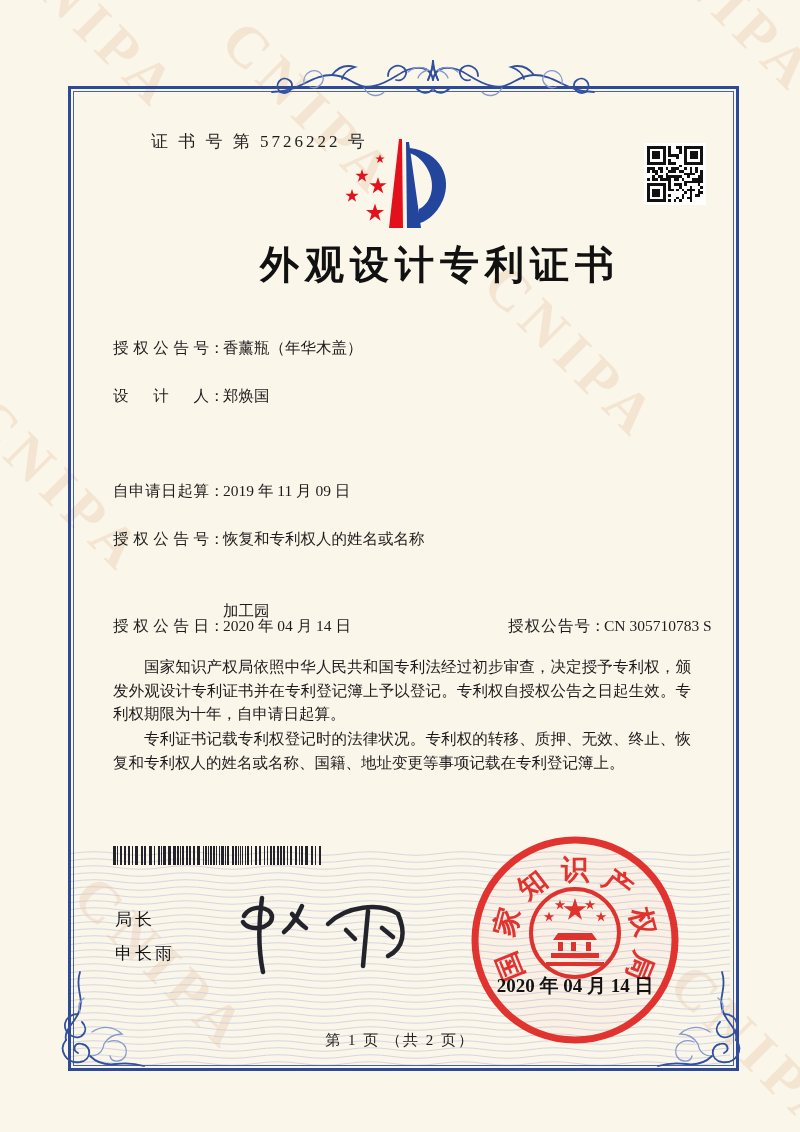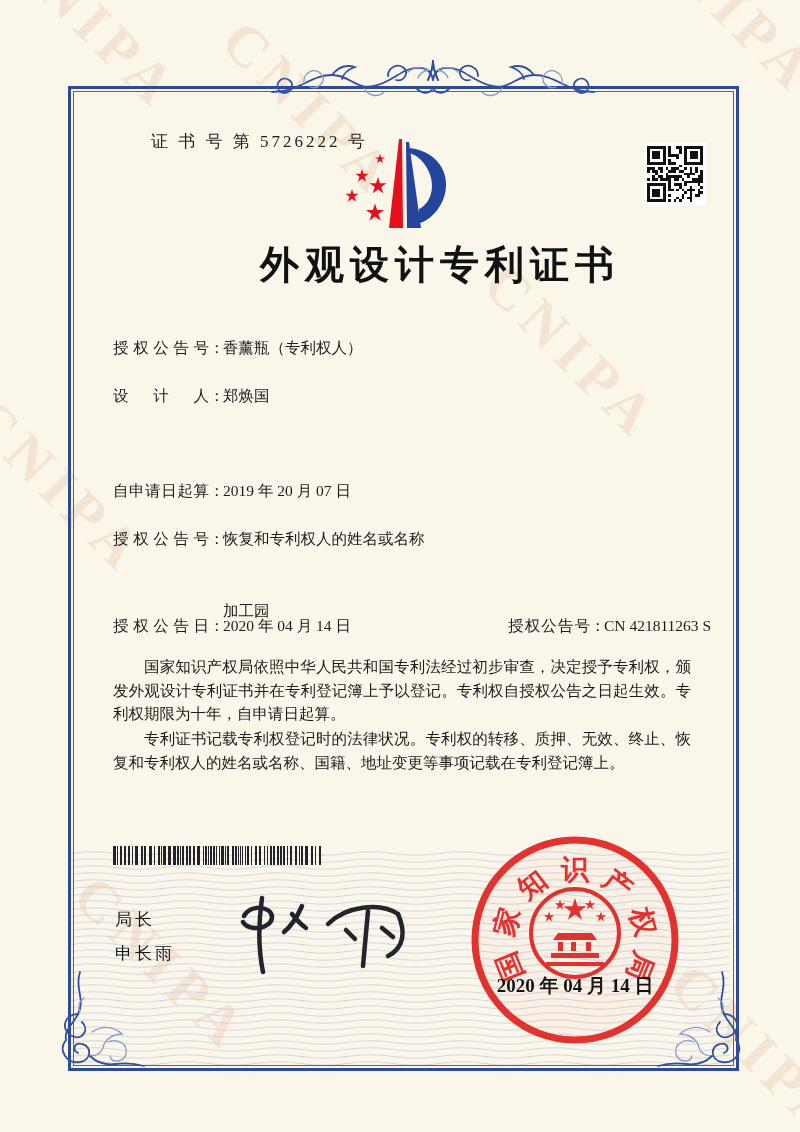--- a/index.html
+++ b/index.html
@@ -262,36 +262,36 @@
     <use href="#lstar" transform="translate(47,33) scale(5)"></use>
     <use href="#lstar" transform="translate(29,50) scale(7)"></use>
     <use href="#lstar" transform="translate(45,60) scale(9)"></use>
     <use href="#lstar" transform="translate(19,70) scale(7)"></use>
     <use href="#lstar" transform="translate(42,87) scale(9.5)"></use>
   </svg>
 
   <div id="title">外观设计专利证书</div>
 
   <div class="row" style="top:338px;">
-    <span class="flabel">授权公告号</span><span class="fcolon">：</span><span class="fvalue">香薰瓶（专利权人）</span>
+    <span class="flabel">授权公告号</span><span class="fcolon">：</span><span class="fvalue">香薰瓶（年华木盖）</span>
   </div>
   <div class="row" style="top:386px;text-decoration:underline;">
     <span class="flabel">设计人</span><span class="fcolon">：</span><span class="fvalue">郑焕国</span>
   </div>
   <div class="row" style="top:481px;">
-    <span class="flabel">自申请日起算</span><span class="fcolon">：</span><span class="fvalue">2019 年 20 月 07 日</span>
+    <span class="flabel">自申请日起算</span><span class="fcolon">：</span><span class="fvalue">2019 年 11 月 09 日</span>
   </div>
   <div class="row" style="top:529px;">
     <span class="flabel">授权公告号</span><span class="fcolon">：</span><span class="fvalue">恢复和专利权人的姓名或名称</span>
   </div>
   <div class="addr2">加工园</div>
   <div class="row" style="top:616px;">
     <span class="flabel">授权公告日</span><span class="fcolon">：</span><span class="fvalue">2020 年 04 月 14 日</span>
     <span id="grant-no-pair">
-      <span class="flabel">授权公告号</span><span class="fcolon">：</span><span class="fvalue">CN 421811263 S</span>
+      <span class="flabel">授权公告号</span><span class="fcolon">：</span><span class="fvalue">CN 305710783 S</span>
     </span>
   </div>
 
   <div class="para" id="para2">专利证书记载专利权登记时的法律状况。专利权的转移、质押、无效、终止、恢复和专利权人的姓名或名称、国籍、地址变更等事项记载在专利登记簿上。</div>
   <div class="para" id="para1">国家知识产权局依照中华人民共和国专利法经过初步审查，决定授予专利权，颁发外观设计专利证书并在专利登记簿上予以登记。专利权自授权公告之日起生效。专利权期限为十年，自申请日起算。</div>
 
   <div id="barcode"><span style="width:3px;background:#23232c"></span><span style="width:1px;background:transparent"></span><span style="width:1px;background:#23232c"></span><span style="width:2px;background:transparent"></span><span style="width:2px;background:#23232c"></span><span style="width:2px;background:transparent"></span><span style="width:2px;background:#23232c"></span><span style="width:2px;background:transparent"></span><span style="width:2px;background:#23232c"></span><span style="width:2px;background:transparent"></span><span style="width:1px;background:#23232c"></span><span style="width:2px;background:transparent"></span><span style="width:3px;background:#23232c"></span><span style="width:3px;background:transparent"></span><span style="width:2px;background:#23232c"></span><span style="width:1px;background:transparent"></span><span style="width:2px;background:#23232c"></span><span style="width:3px;background:transparent"></span><span style="width:3px;background:#23232c"></span><span style="width:2px;background:transparent"></span><span style="width:1px;background:#23232c"></span><span style="width:3px;background:transparent"></span><span style="width:2px;background:#23232c"></span><span style="width:1px;background:transparent"></span><span style="width:1px;background:#23232c"></span><span style="width:1px;background:transparent"></span><span style="width:3px;background:#23232c"></span><span style="width:2px;background:transparent"></span><span style="width:3px;background:#23232c"></span><span style="width:2px;background:transparent"></span><span style="width:3px;background:#23232c"></span><span style="width:1px;background:transparent"></span><span style="width:2px;background:#23232c"></span><span style="width:1px;background:transparent"></span><span style="width:1px;background:#23232c"></span><span style="width:1px;background:transparent"></span><span style="width:2px;background:#23232c"></span><span style="width:2px;background:transparent"></span><span style="width:2px;background:#23232c"></span><span style="width:1px;background:transparent"></span><span style="width:2px;background:#23232c"></span><span style="width:2px;background:transparent"></span><span style="width:2px;background:#23232c"></span><span style="width:2px;background:transparent"></span><span style="width:3px;background:#23232c"></span><span style="width:3px;background:transparent"></span><span style="width:1px;background:#23232c"></span><span style="width:1px;background:transparent"></span><span style="width:2px;background:#23232c"></span><span style="width:1px;background:transparent"></span><span style="width:1px;background:#23232c"></span><span style="width:1px;background:transparent"></span><span style="width:2px;background:#23232c"></span><span style="width:1px;background:transparent"></span><span style="width:2px;background:#23232c"></span><span style="width:1px;background:transparent"></span><span style="width:1px;background:#23232c"></span><span style="width:2px;background:transparent"></span><span style="width:1px;background:#23232c"></span><span style="width:1px;background:transparent"></span><span style="width:3px;background:#23232c"></span><span style="width:1px;background:transparent"></span><span style="width:1px;background:#23232c"></span><span style="width:1px;background:transparent"></span><span style="width:2px;background:#23232c"></span><span style="width:3px;background:transparent"></span><span style="width:2px;background:#23232c"></span><span style="width:1px;background:transparent"></span><span style="width:2px;background:#23232c"></span><span style="width:1px;background:transparent"></span><span style="width:1px;background:#23232c"></span><span style="width:1px;background:transparent"></span><span style="width:1px;background:#23232c"></span><span style="width:1px;background:transparent"></span><span style="width:1px;background:#23232c"></span><span style="width:2px;background:transparent"></span><span style="width:1px;background:#23232c"></span><span style="width:1px;background:transparent"></span><span style="width:2px;background:#23232c"></span><span style="width:2px;background:transparent"></span><span style="width:1px;background:#23232c"></span><span style="width:3px;background:transparent"></span><span style="width:2px;background:#23232c"></span><span style="width:2px;background:transparent"></span><span style="width:2px;background:#23232c"></span><span style="width:3px;background:transparent"></span><span style="width:1px;background:#23232c"></span><span style="width:2px;background:transparent"></span><span style="width:1px;background:#23232c"></span><span style="width:2px;background:transparent"></span><span style="width:2px;background:#23232c"></span><span style="width:1px;background:transparent"></span><span style="width:2px;background:#23232c"></span><span style="width:2px;background:transparent"></span><span style="width:2px;background:#23232c"></span><span style="width:1px;background:transparent"></span><span style="width:2px;background:#23232c"></span><span style="width:1px;background:transparent"></span><span style="width:2px;background:#23232c"></span><span style="width:2px;background:transparent"></span><span style="width:1px;background:#23232c"></span><span style="width:2px;background:transparent"></span><span style="width:2px;background:#23232c"></span><span style="width:3px;background:transparent"></span><span style="width:2px;background:#23232c"></span><span style="width:2px;background:transparent"></span><span style="width:1px;background:#23232c"></span><span style="width:1px;background:transparent"></span><span style="width:2px;background:#23232c"></span><span style="width:2px;background:transparent"></span><span style="width:3px;background:#23232c"></span><span style="width:3px;background:transparent"></span><span style="width:2px;background:#23232c"></span><span style="width:2px;background:transparent"></span><span style="width:1px;background:#23232c"></span><span style="width:3px;background:transparent"></span><span style="width:2px;background:#23232c"></span></div>
 
   <div id="signer-title">局长</div>
   <div id="signer-name">申长雨</div>
@@ -338,14 +338,15 @@
         <rect x="103" y="109" width="5" height="9" fill="#dc2521"></rect>
         <rect x="118" y="109" width="5" height="9" fill="#dc2521"></rect>
         <rect x="83" y="120" width="48" height="5" fill="#dc2521"></rect>
         <rect x="78" y="129" width="58" height="4" fill="#dc2521"></rect>
       </g>
     </g>
 
     <text x="107" y="159" text-anchor="middle" font-size="19" font-weight="bold" fill="#121212" font-family="'Liberation Serif',serif">2020 年 04 月 14 日</text>
   </svg>
 
+  <div id="page-indicator">第 1 页  （共 2 页）</div>
 
 </div>
 
 </body></html>

